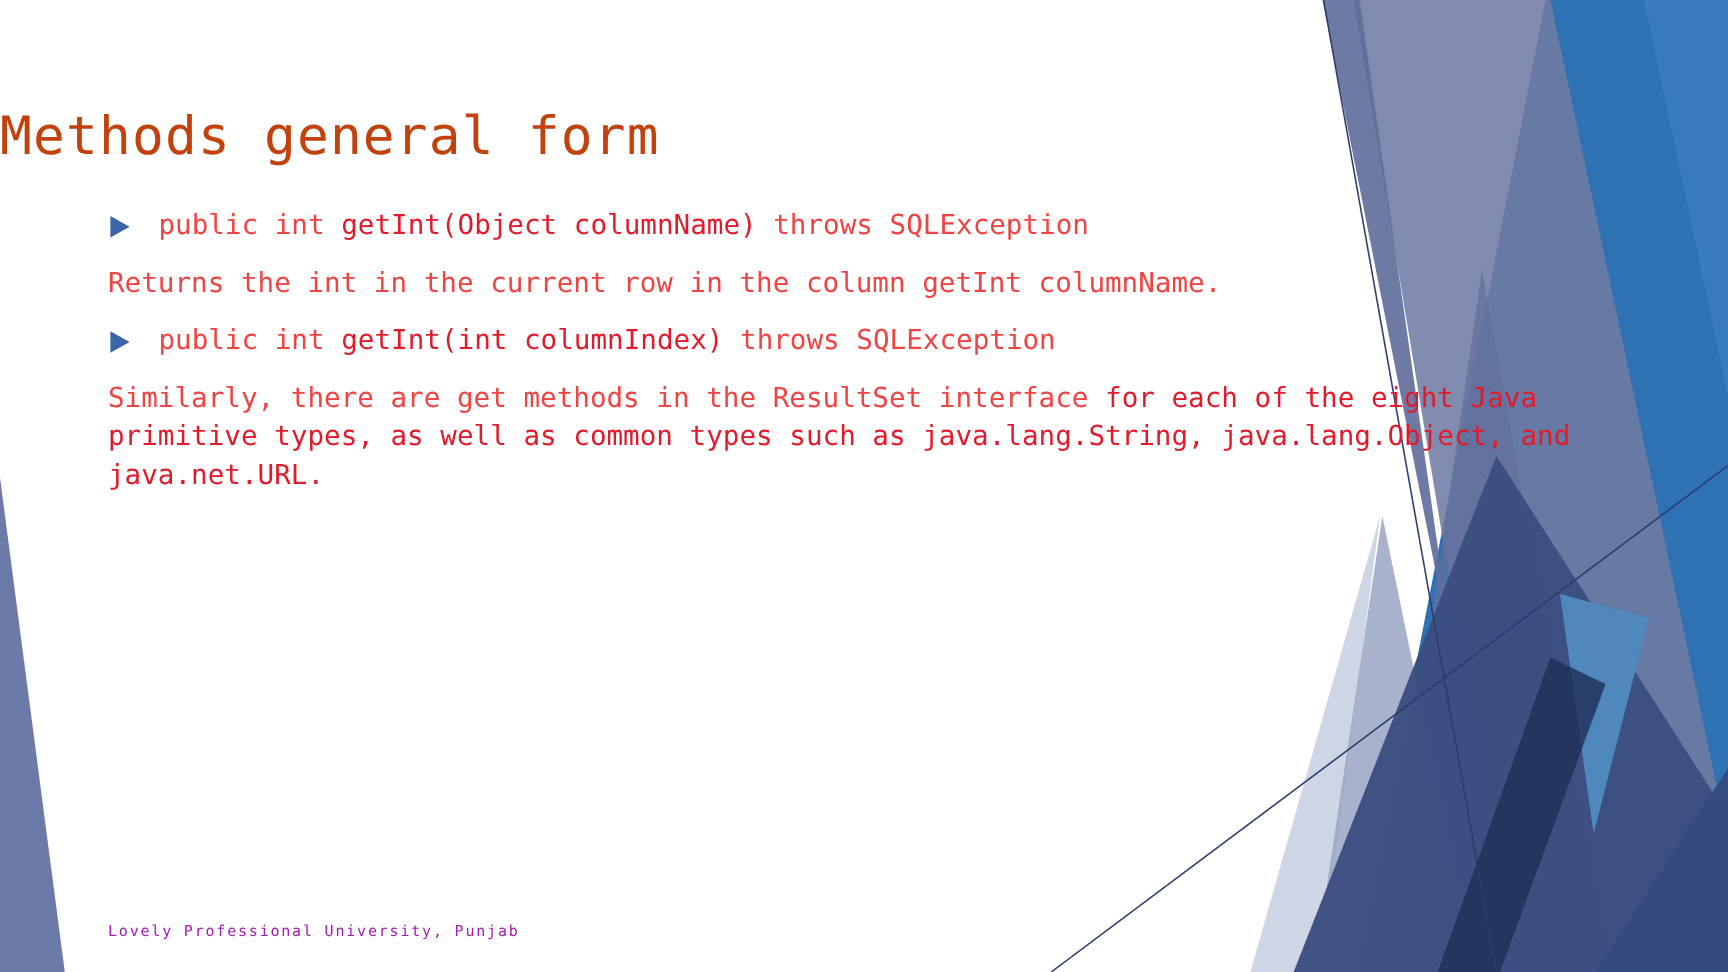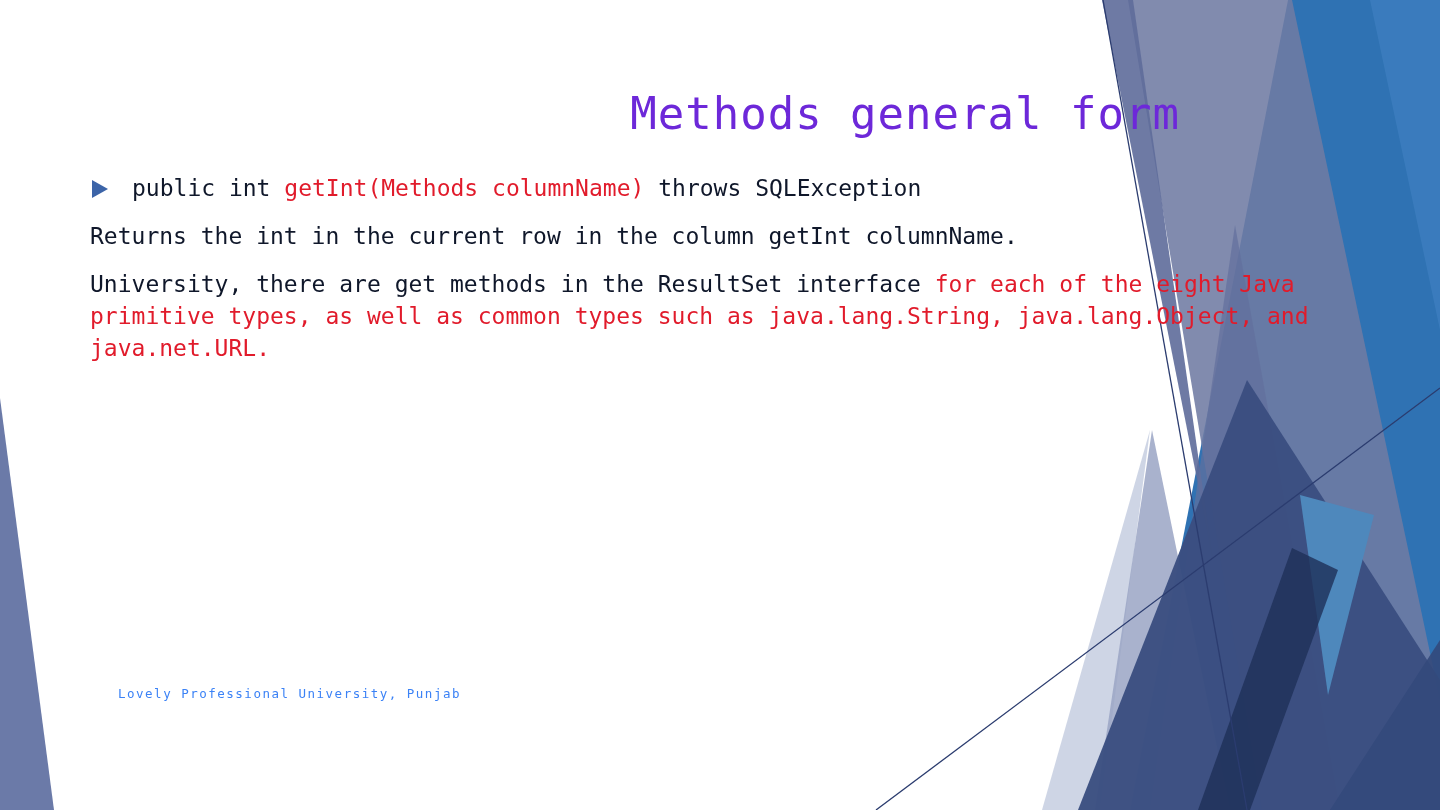--- a/index.html
+++ b/index.html
@@ -8,45 +8,44 @@
     background:#ffffff;
     font-family:"DejaVu Sans Mono","Liberation Mono",monospace;
   }
   .slide{position:absolute;inset:0;}
   
   .deco{position:absolute;inset:0;z-index:1;pointer-events:none;}
   
   .textlayer{position:absolute;inset:0;z-index:2;}
   .title{
     position:absolute;top:88px;left:0;width:1180px;
-    text-align:right;
+    text-align:left;
     font-size:44px;letter-spacing:1px;
-    color:#6d28d9;
+    color:#c2410c;
     font-weight:normal;
   }
   .content{
     position:absolute;left:90px;top:172px;width:1232px;
     font-size:23px;line-height:32px;color:#404040;
   }
   .block{margin:0 0 16px 0;position:relative;}
   .block.bullet{padding-left:42px;}
   .tri{
     position:absolute;left:2px;top:8px;
     width:0;height:0;
     border-left:16px solid #3C64A8;
     border-top:9px solid transparent;
     border-bottom:9px solid transparent;
   }
   .seg-red{color:#E11B2B;}
-  .seg-body{color:#0f172a;}
+  .seg-body{color:#ef4444;}
   .footer{
-    position:absolute;left:90px;top:686px;
+    position:absolute;left:90px;top:768px;
     font-size:12.5px;letter-spacing:1.5px;
-    color:#3b82f6;
-    margin-left:28px;
+    color:#a21caf;
   }
 </style>
 </head>
 <body>
 
 <div class="slide">
 
   <svg class="deco" width="1440" height="810" viewBox="0 0 1440 810" xmlns="http://www.w3.org/2000/svg">
 
     <polygon points="1288,0 1440,0 1440,810 1130,810" fill="#2F72B3"></polygon>
@@ -71,20 +70,21 @@
     <line x1="1103" y1="0" x2="1247" y2="810" stroke="#2B3C6F" stroke-width="1.3"></line>
     <line x1="1440" y1="388" x2="876" y2="810" stroke="#2B3C6F" stroke-width="1.3"></line>
 
     <polygon points="0,398 54,810 0,810" fill="#6B7AA8"></polygon>
   </svg>
 
   <div class="textlayer">
     <div class="title">Methods general form</div>
 
     <div class="content" id="content">
-        <div class="block bullet"><span class="tri"></span><span class="seg-body">public int </span><span class="seg-red">getInt(Methods columnName)</span><span class="seg-body"> throws SQLException</span></div>
+        <div class="block bullet"><span class="tri"></span><span class="seg-body">public int </span><span class="seg-red">getInt(Object columnName)</span><span class="seg-body"> throws SQLException</span></div>
         <div class="block para"><span class="seg-body">Returns the int in the current row in the column getInt columnName.</span></div>
-        <div class="block para"><span class="seg-body">University, there are get methods in the ResultSet interface </span><span class="seg-red">for each of the eight Java primitive types, as well as common types such as java.lang.String, java.lang.Object, and java.net.URL.</span></div>
+        <div class="block bullet"><span class="tri"></span><span class="seg-body">public int </span><span class="seg-red">getInt(int columnIndex)</span><span class="seg-body"> throws SQLException</span></div>
+        <div class="block para"><span class="seg-body">Similarly, there are get methods in the ResultSet interface </span><span class="seg-red">for each of the eight Java primitive types, as well as common types such as java.lang.String, java.lang.Object, and java.net.URL.</span></div>
       </div>
 
     <div class="footer">Lovely Professional University, Punjab</div>
   </div>
 </div>
 
 </body></html>

